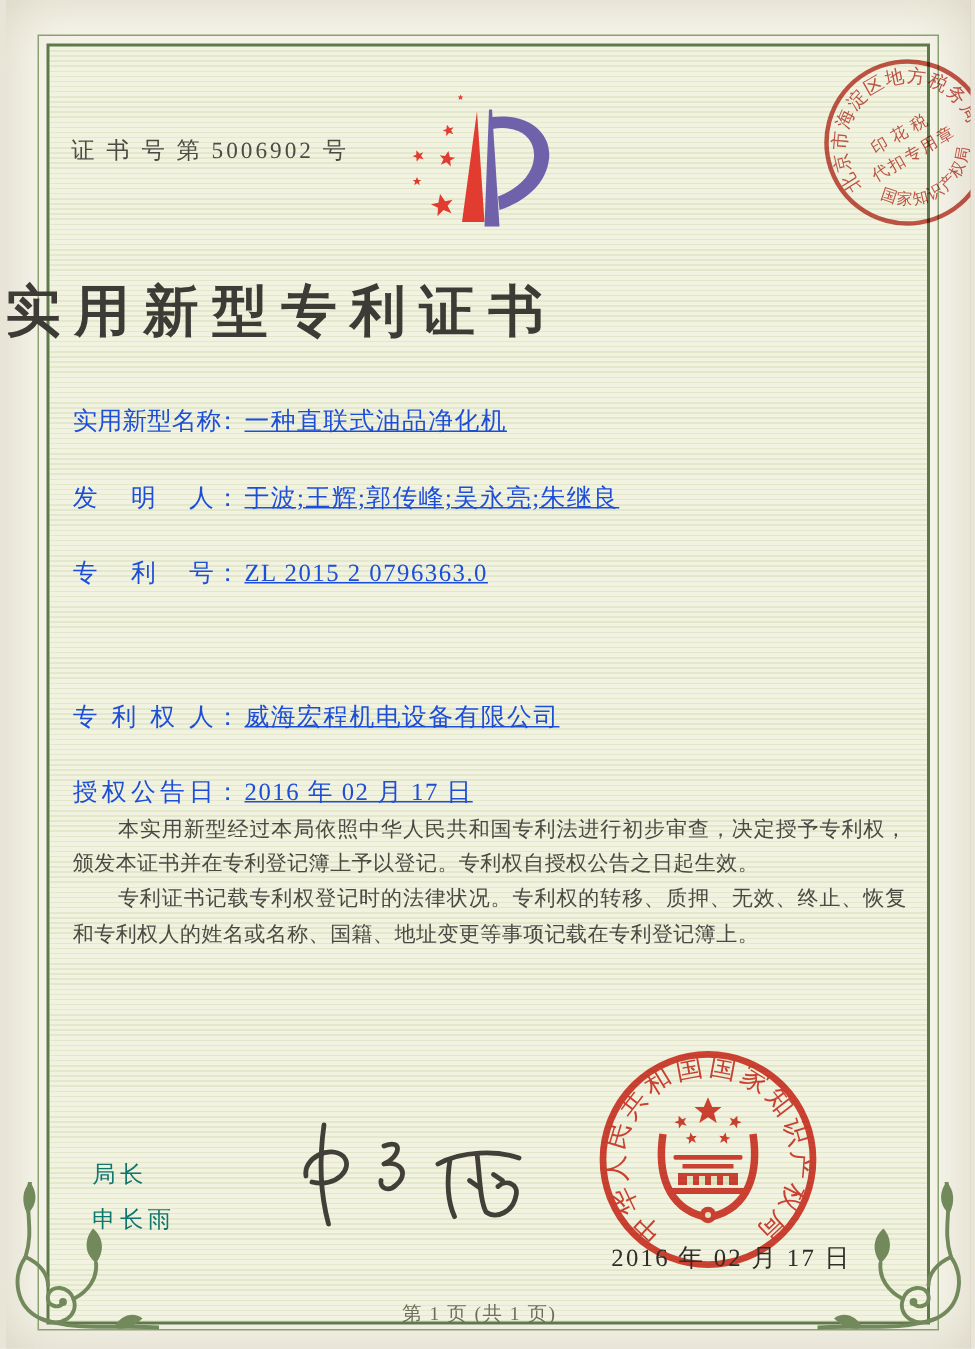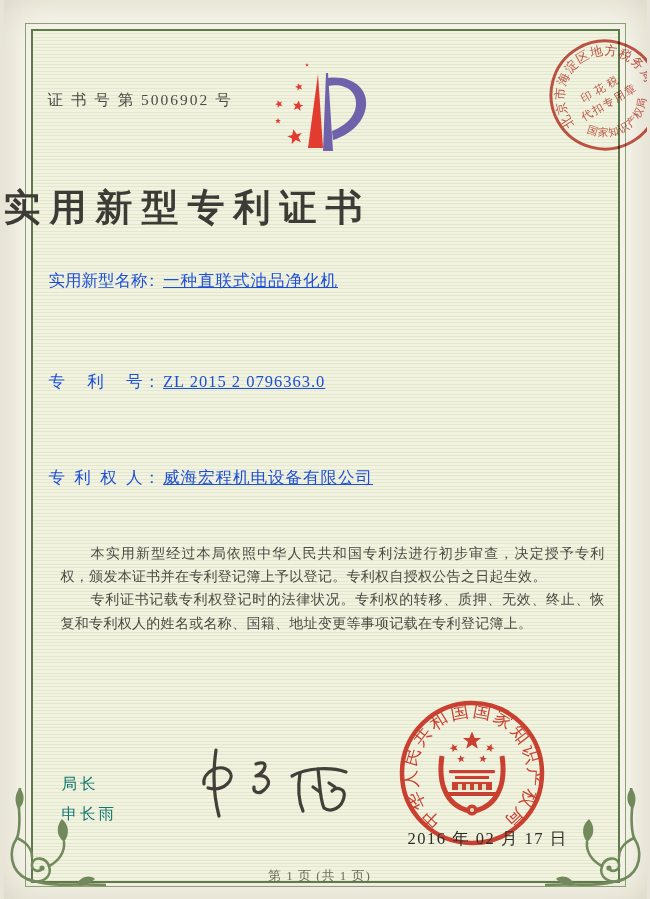--- a/index.html
+++ b/index.html
@@ -42,21 +42,20 @@
   .row .lbl{
     display:inline-block;width:94px;vertical-align:top;
     text-align:justify;text-align-last:justify;
   }
   .row .colon{display:inline-block;margin:0 3px 0 1px;}
   .row .val{letter-spacing:1px;}
   .paragraphs{
     position:absolute;left:45px;right:42px;top:542px;
     font-size:14px;line-height:23.2px;color:#4a4a42;letter-spacing:.3px;
     text-align:justify;
-    margin-left:12px;
   }
   .paragraphs p{margin:0;text-indent:2.15em;}
   .signer{
     position:absolute;left:58px;top:769px;
     font-size:15.5px;color:#0f766e;letter-spacing:3px;line-height:30px;
   }
   .signature{position:absolute;left:192px;top:742px;}
   .seal{position:absolute;left:392px;top:697px;mix-blend-mode:multiply;opacity:.95;}
   .seal-date{
     position:absolute;left:404px;top:828px;
@@ -147,25 +146,31 @@
       <text x="66" y="63" text-anchor="middle" font-size="11" letter-spacing="4" font-family="Liberation Serif, serif">印花税</text>
       <text x="66" y="79" text-anchor="middle" font-size="11" letter-spacing="1.5" font-family="Liberation Serif, serif">代扣专用章</text>
     </g>
   </svg>
 
   <div class="title">实用新型专利证书</div>
 
   <div class="row" style="top:270px">
     <span class="lbl">实用新型名称</span><span class="colon">：</span><span class="val">一种直联式油品净化机</span>
   </div>
+  <div class="row" style="top:321px">
+    <span class="lbl">发明人</span><span class="colon">：</span><span class="val">于波;王辉;郭传峰;吴永亮;朱继良</span>
+  </div>
   <div class="row" style="top:371px">
     <span class="lbl">专利号</span><span class="colon">：</span><span class="val">ZL 2015 2 0796363.0</span>
   </div>
   <div class="row" style="top:467px">
     <span class="lbl">专利权人</span><span class="colon">：</span><span class="val">威海宏程机电设备有限公司</span>
+  </div>
+  <div class="row" style="top:517px">
+    <span class="lbl">授权公告日</span><span class="colon">：</span><span class="val">2016 年 02 月 17 日</span>
   </div>
 
   <div class="paragraphs">
     <p>本实用新型经过本局依照中华人民共和国专利法进行初步审查，决定授予专利权，颁发本证书并在专利登记簿上予以登记。专利权自授权公告之日起生效。</p>
     <p>专利证书记载专利权登记时的法律状况。专利权的转移、质押、无效、终止、恢复和专利权人的姓名或名称、国籍、地址变更等事项记载在专利登记簿上。</p>
   </div>
 
   <div class="signer">
     <div>局长</div>
     <div>申长雨</div>

